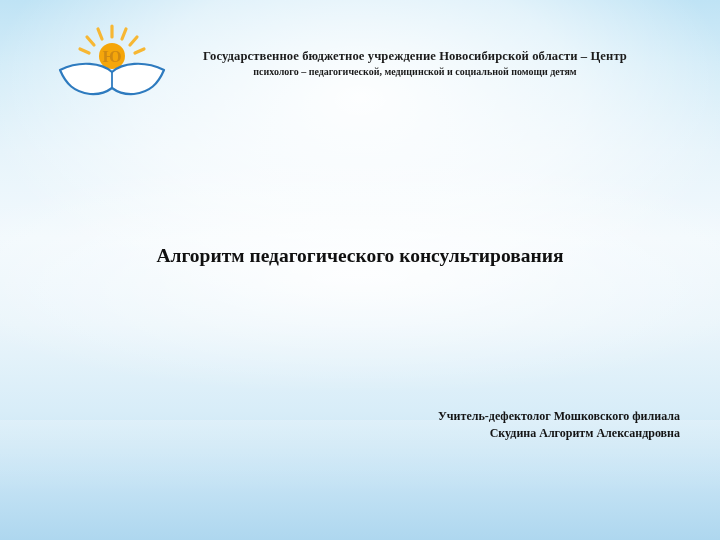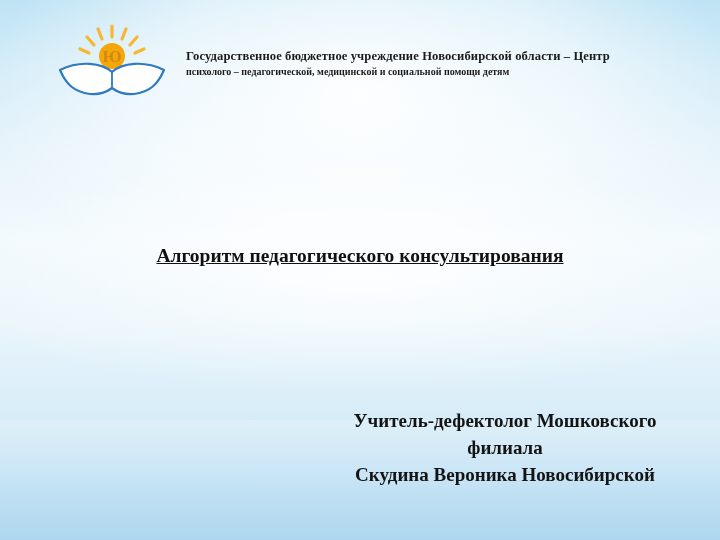--- a/index.html
+++ b/index.html
@@ -62,20 +62,21 @@
     height: 82px;
   }
   .logo svg { display: block; }
 
   
   .org-header {
     position: absolute;
     left: 186px;
     top: 48px;
     width: 458px;
+    text-align: center;
     font-family: "Liberation Serif", serif;
     font-weight: bold;
     color: #1b1b1b;
     line-height: 1.32;
   }
   .org-header .line1 { font-size: 12.6px; letter-spacing: 0.1px; }
   .org-header .line2 { font-size: 10px; }
   .org-header .line3 { font-size: 11.4px; }
 
   
@@ -83,33 +84,32 @@
     position: absolute;
     left: 110px;
     top: 243px;
     width: 500px;
     text-align: center;
     font-family: "Liberation Serif", serif;
     font-weight: bold;
     font-size: 19.5px;
     line-height: 1.38;
     color: #101010;
-    text-decoration: underline;
   }
 
   
   .author-block {
     position: absolute;
     left: 330px;
     top: 408px;
     width: 350px;
-    text-align: center;
+    text-align: right;
     font-family: "Liberation Serif", serif;
     font-weight: bold;
-    font-size: 19px;
+    font-size: 12px;
     line-height: 1.42;
     color: #141414;
   }
 </style>
 </head>
 <body>
 
 <div class="slide">
 
   <div class="glow-band"></div>
@@ -143,16 +143,16 @@
     <div class="line1">Государственное бюджетное  учреждение Новосибирской  области – Центр</div>
     <div class="line2">психолого – педагогической, медицинской и социальной помощи детям</div>
   </div>
 
   <div class="main-title">
     <div>Алгоритм  педагогического консультирования</div>
   </div>
 
   <div class="author-block">
     <div>Учитель-дефектолог  Мошковского филиала</div>
-    <div>Скудина Вероника  Новосибирской</div>
+    <div>Скудина Алгоритм  Александровна</div>
   </div>
 
 </div>
 
 </body></html>

